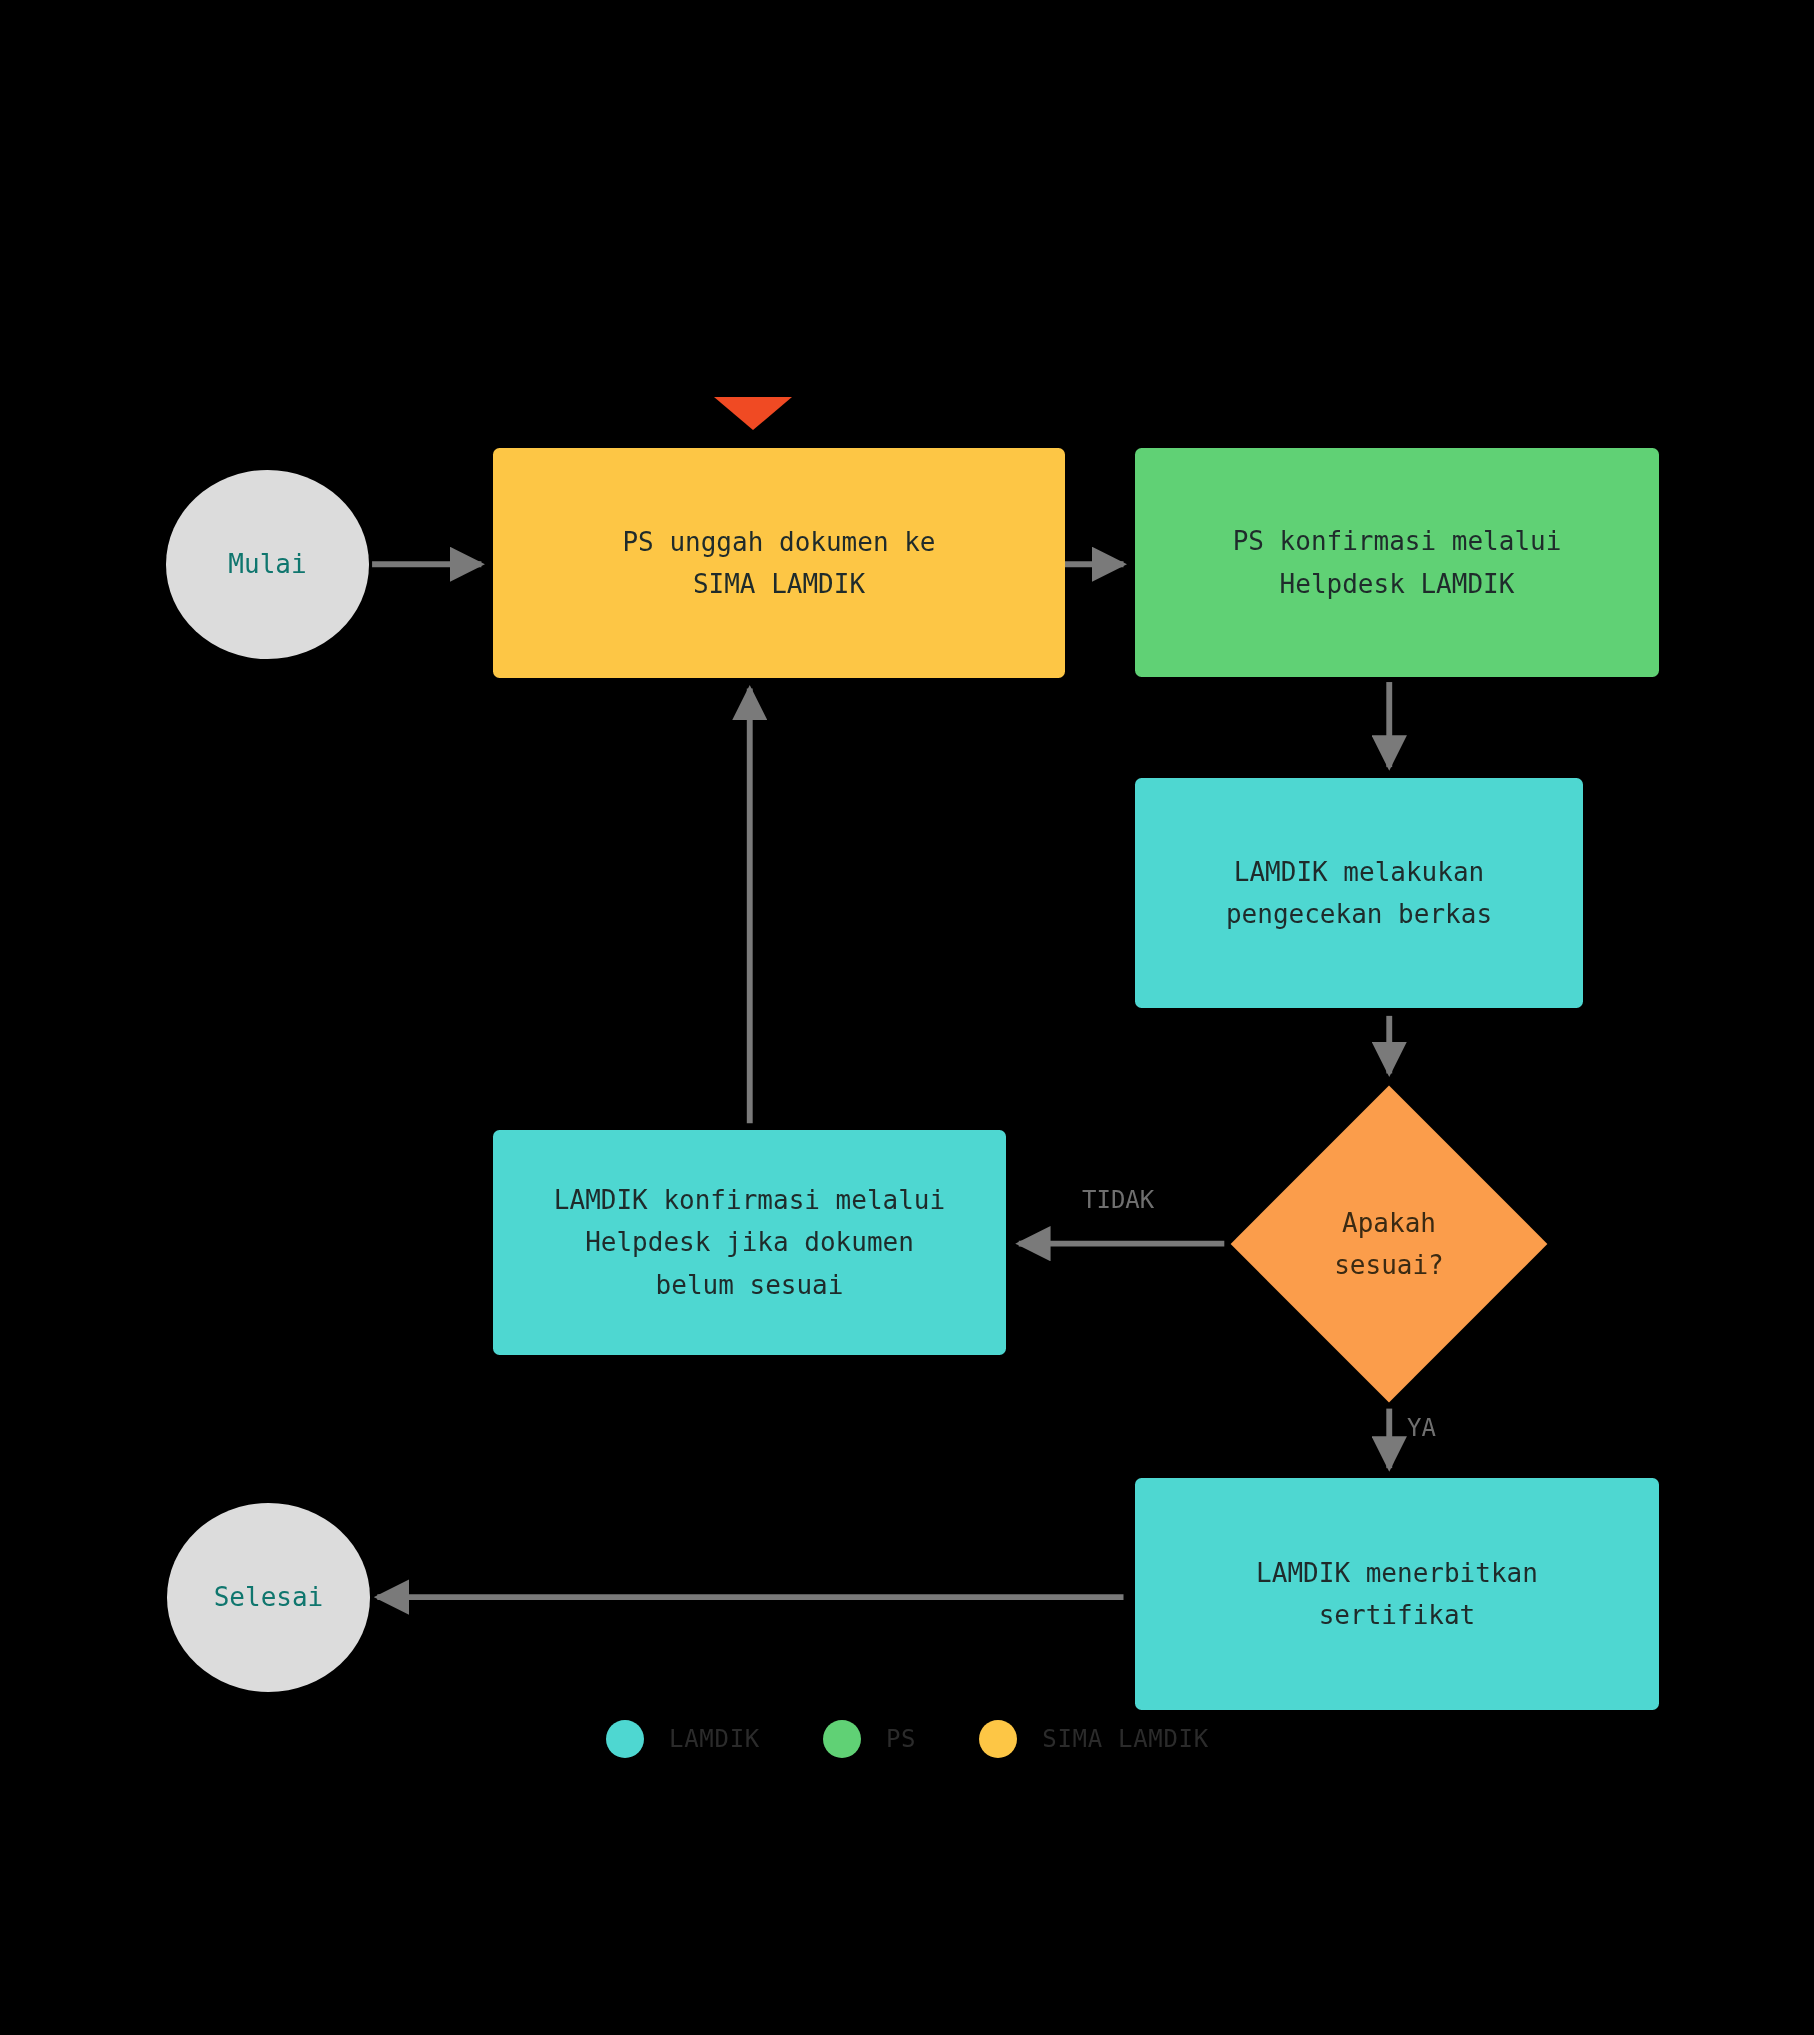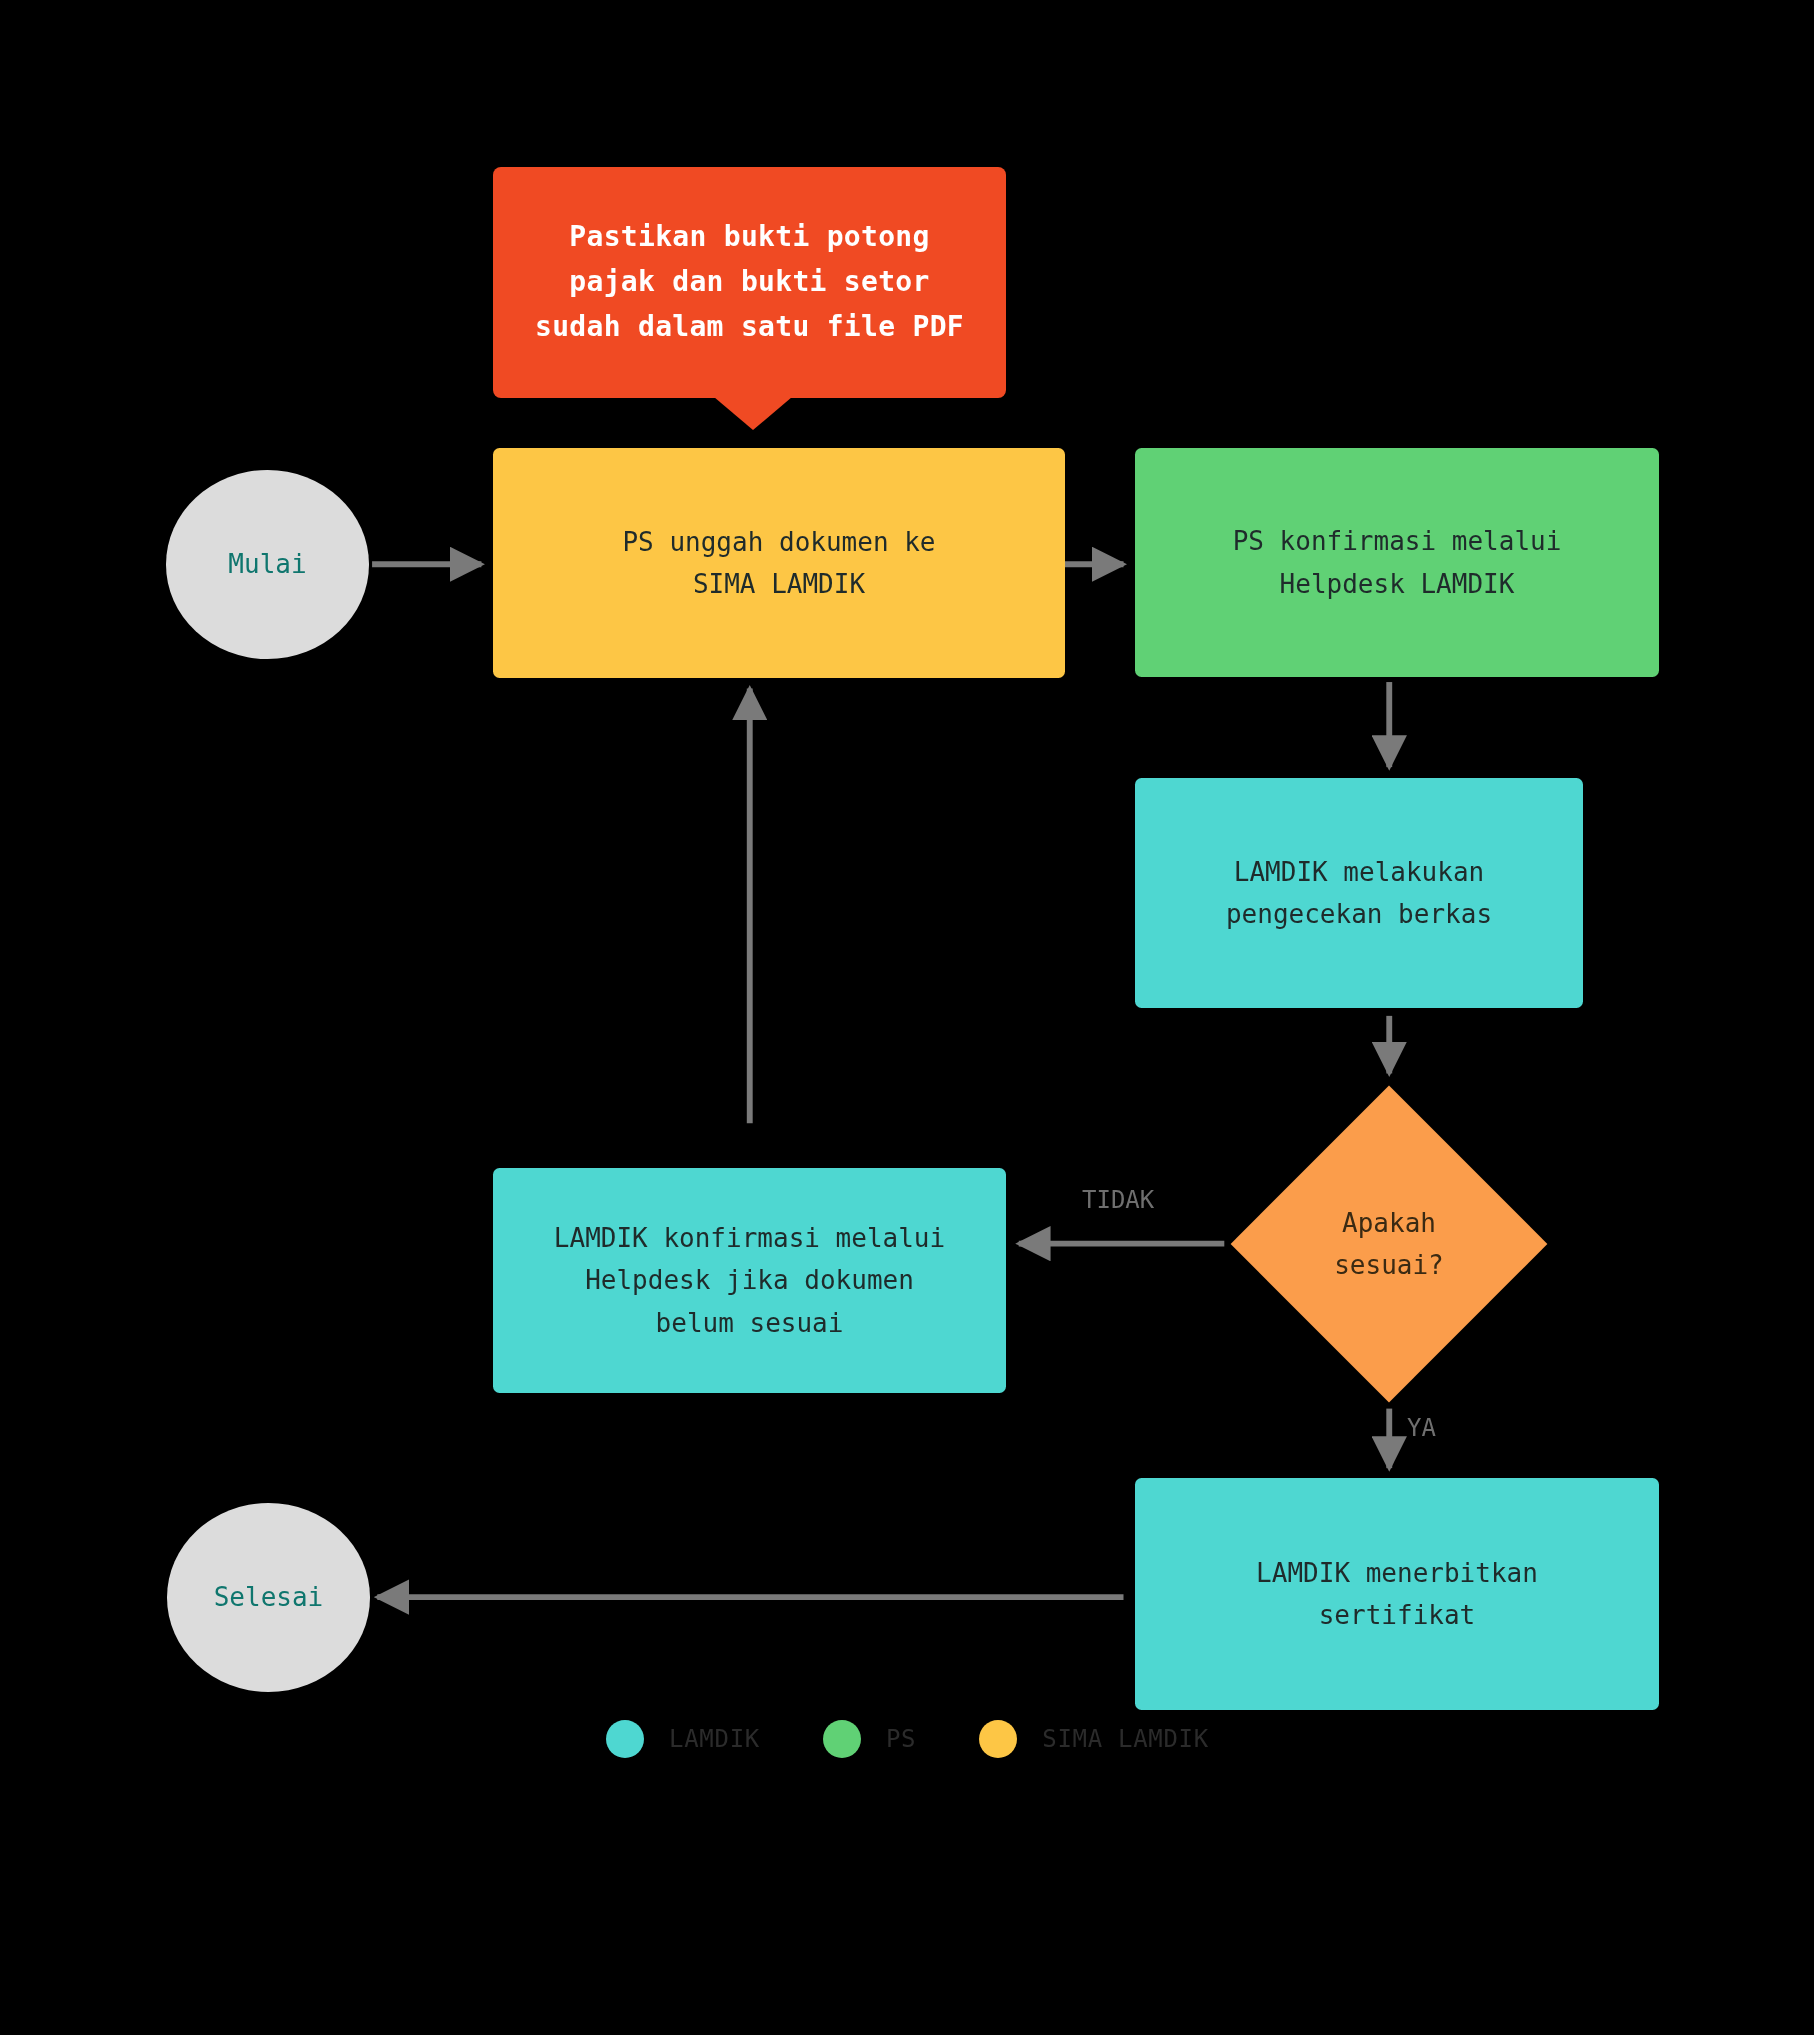--- a/index.html
+++ b/index.html
@@ -164,25 +164,20 @@
 
     <line x1="1870" y1="1900" x2="1556" y2="1900" stroke="#7a7a7a" stroke-width="9" marker-end="url(#arrow)"></line>
 
     <line x1="1145" y1="1716" x2="1145" y2="1052" stroke="#7a7a7a" stroke-width="9" marker-end="url(#arrow)"></line>
 
     <line x1="2122" y1="2152" x2="2122" y2="2243" stroke="#7a7a7a" stroke-width="9" marker-end="url(#arrow)"></line>
 
     <line x1="1716" y1="2440" x2="576" y2="2440" stroke="#7a7a7a" stroke-width="9" marker-end="url(#arrow)"></line>
   </svg>
 
-  <div id="callout">
-    <div id="callout-text">Pastikan bukti potong
-pajak dan bukti setor
-sudah dalam satu file PDF</div>
-  </div>
   <div id="callout-tail"></div>
 
   <div class="node termnode" style="left:166px; top:470px; width:203px; height:189px; background:#dcdcdc;">
     <span class="termlabel">Mulai</span>
   </div>
 
   <div class="node boxnode" style="left:493px; top:448px; width:572px; height:230px; background:#FDC645;">
     <span class="boxlabel">PS unggah dokumen ke
 SIMA LAMDIK</span>
   </div>
@@ -198,21 +193,21 @@
   </div>
 
   <div class="node diamondnode" style="left:1228px; top:1083px;">
     <svg class="diamond-shape" viewBox="0 0 492 492" xmlns="http://www.w3.org/2000/svg">
       <polygon points="246,4 488,246 246,488 4,246" fill="#FB9D4B"></polygon>
     </svg>
     <span class="diamond-text">Apakah
 sesuai?</span>
   </div>
 
-  <div class="node boxnode" style="left:493px; top:1130px; width:513px; height:225px; background:#4ED7D1;margin-top:38px;">
+  <div class="node boxnode" style="left:493px; top:1130px; width:513px; height:225px; background:#4ED7D1;">
     <span class="boxlabel">LAMDIK konfirmasi melalui
 Helpdesk jika dokumen
 belum sesuai</span>
   </div>
 
   <div class="node boxnode" style="left:1135px; top:1478px; width:524px; height:232px; background:#4ED7D1;">
     <span class="boxlabel">LAMDIK menerbitkan
 sertifikat</span>
   </div>
 

